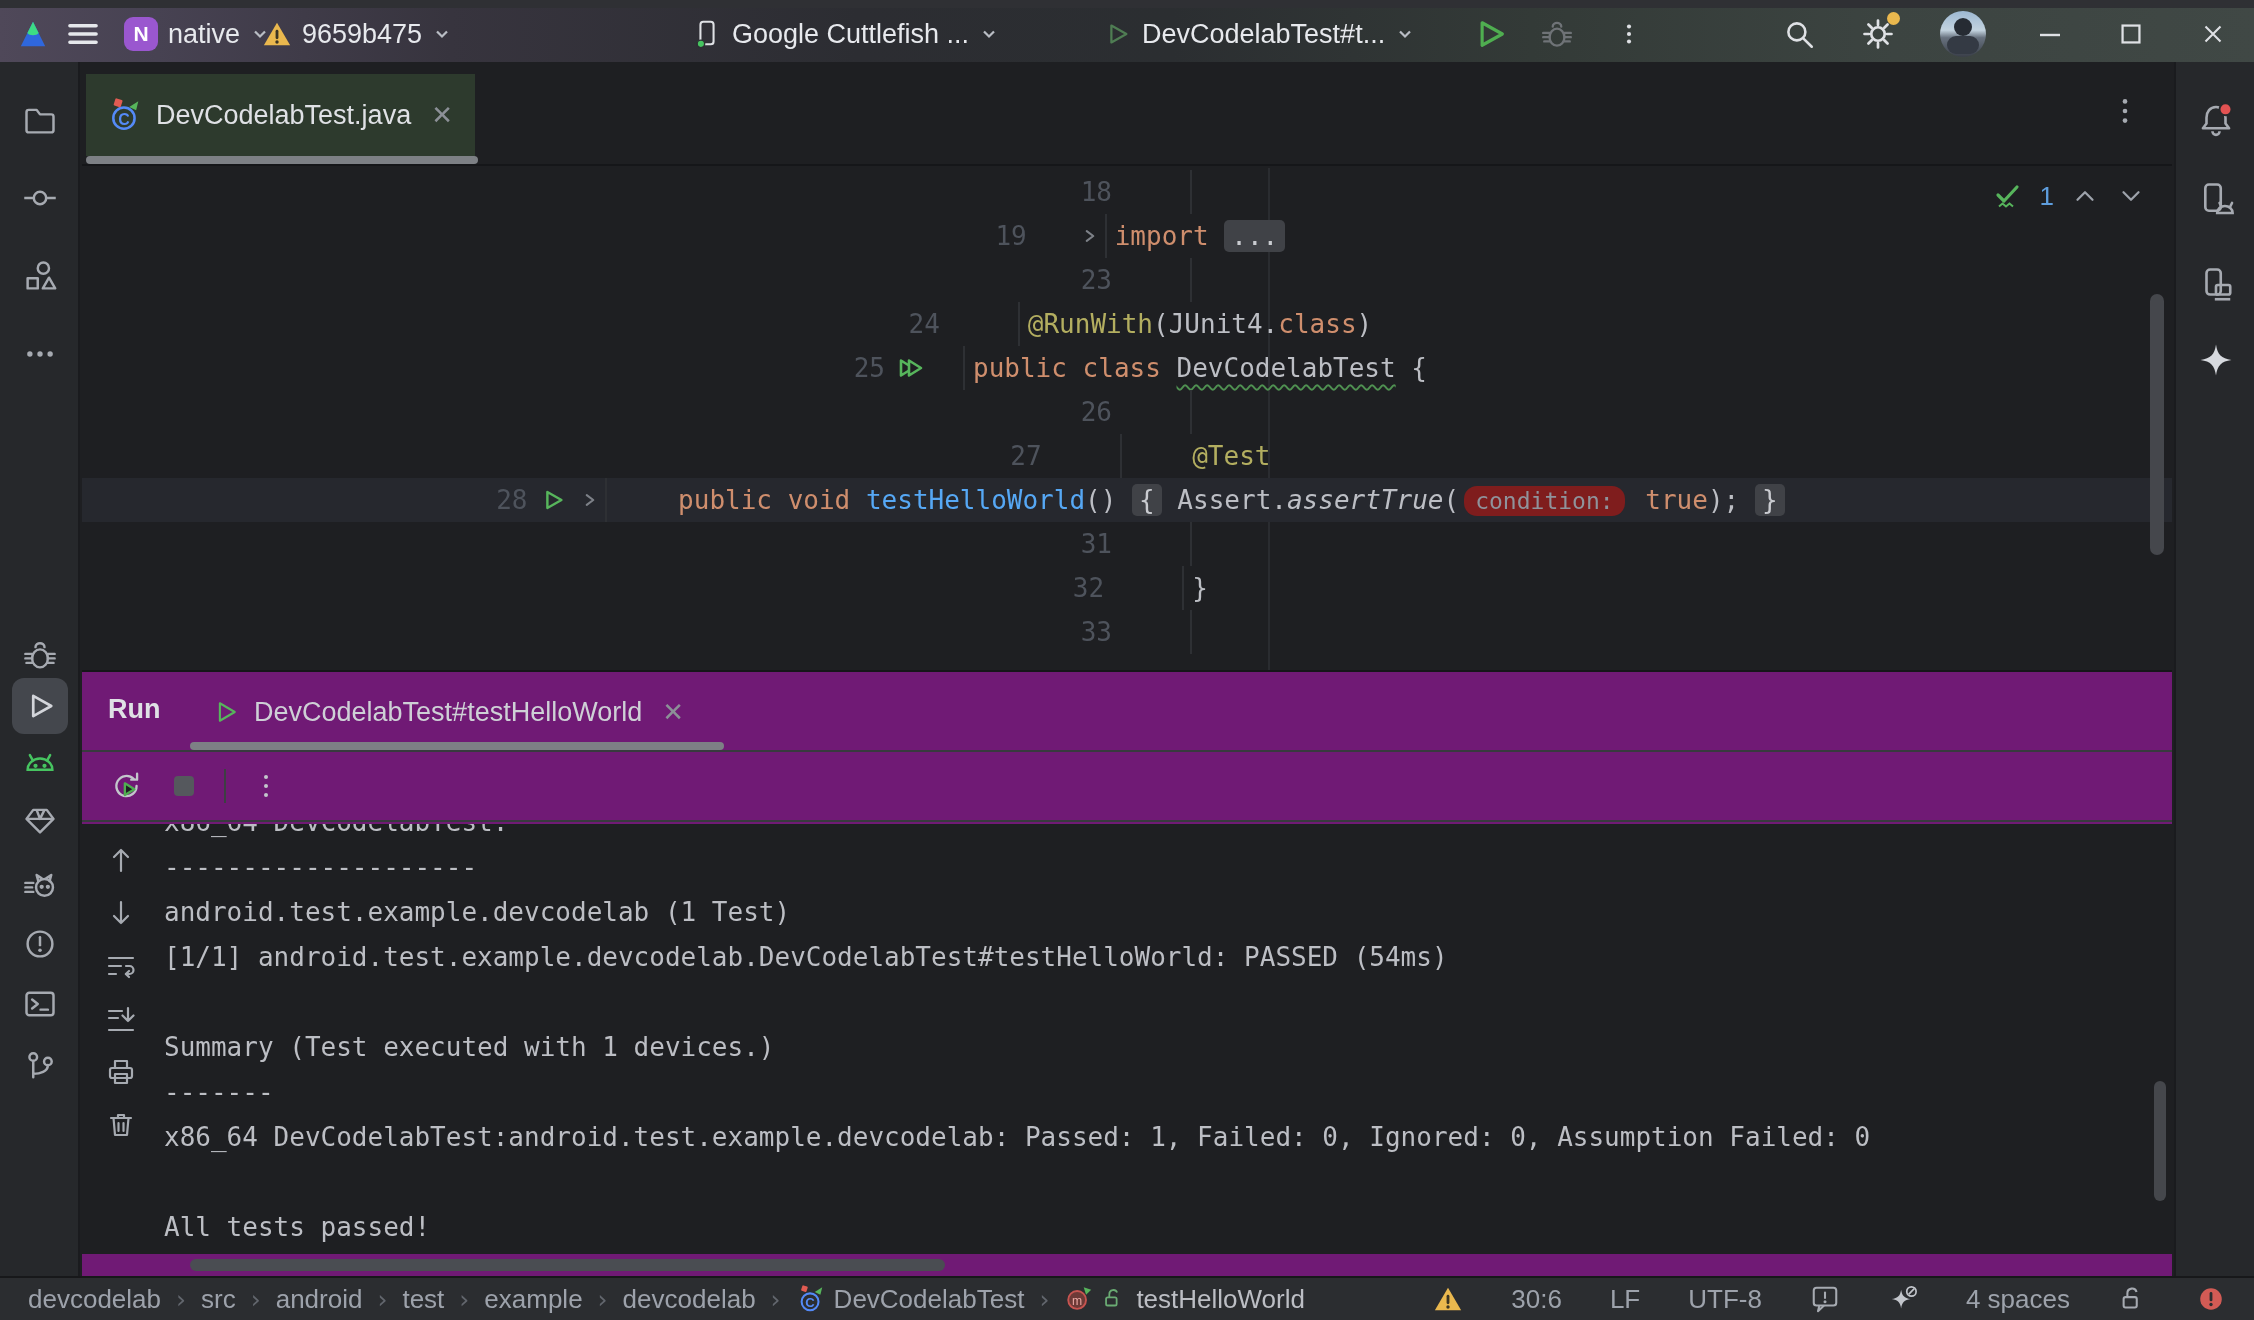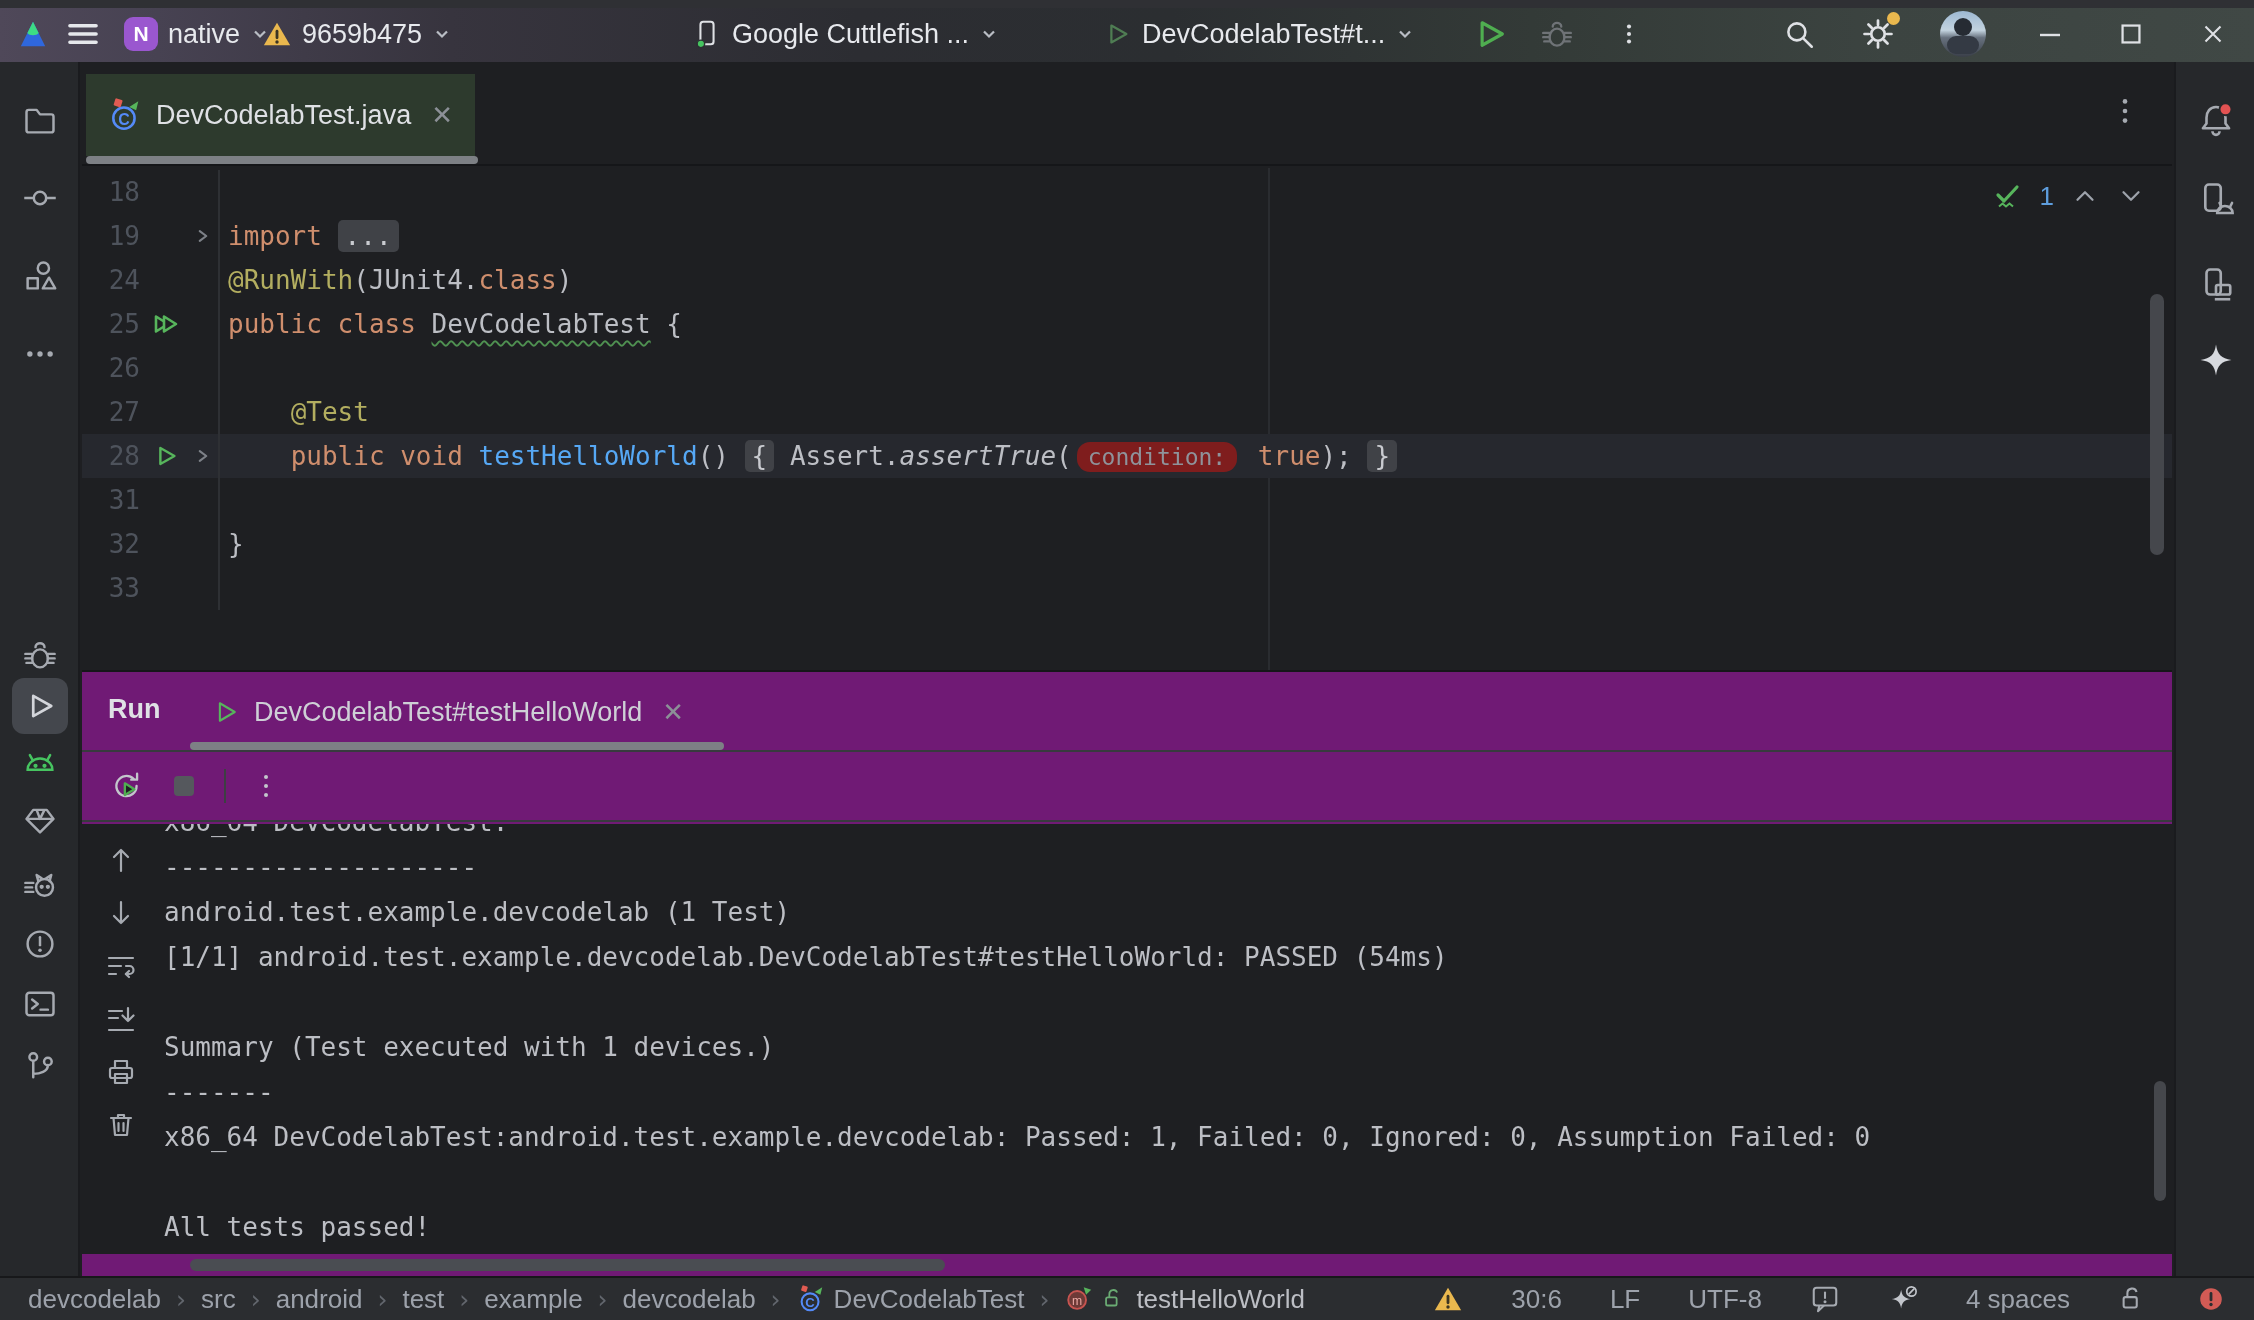--- a/index.html
+++ b/index.html
@@ -35,21 +35,21 @@
   .tabbar{position:absolute;top:0;left:0;right:0;height:104px;border-bottom:2px solid #151619;}
   .tab{position:absolute;left:4px;top:12px;height:82px;background:#2d3a2d;display:flex;
     align-items:center;gap:14px;padding:0 22px;font-size:27px;color:#dfe1e5;}
   .tab-underline{position:absolute;left:4px;top:94px;width:392px;height:8px;background:#7d8085;border-radius:4px;}
   .tab-close{color:#8c9097;font-size:26px;margin-left:6px;}
   .tabbar-more{position:absolute;right:30px;top:32px;}
 
   
   .editor{position:absolute;top:106px;left:0;right:0;height:502px;overflow:hidden;}
   .elines{padding-top:2px;position:relative;}
-  .eline{display:flex;align-items:stretch;height:44px;}
+  .eline{display:flex;align-items:stretch;height:44px;justify-content:center;}
   .eline.cur{background:#26282e;}
   .ln{width:62px;text-align:right;padding-right:4px;font-family:"DejaVu Sans Mono",monospace;
     font-size:26px;line-height:44px;color:#4e535c;}
   .grun{width:44px;display:flex;align-items:center;justify-content:center;}
   .gfold{width:32px;display:flex;align-items:center;justify-content:center;border-right:2px solid #2e3034;}
   .ecode{padding-left:8px;font-family:"DejaVu Sans Mono",monospace;font-size:26px;line-height:44px;white-space:pre;}
   .pl{color:#bcbec4;} .kw{color:#cf8e6d;} .ann{color:#b3ae60;} .meth{color:#56a8f5;}
   .it{color:#bcbec4;font-style:italic;}
   .err{text-decoration:underline wavy #4f9151;text-decoration-thickness:2px;text-underline-offset:7px;}
   .fold{background:#404247;border-radius:5px;padding:1px 7px;color:#c9cbd0;}
@@ -344,20 +344,26 @@
           </div>
           <div class="eline">
             <span class="ln">19</span>
             <span class="grun"></span>
             <span class="gfold">
               <svg viewBox="0 0 32 32" width="26" height="26">
                 <path d="M12 10l8 6-8 6" fill="none" stroke="#7d8188" stroke-width="2.6" stroke-linecap="round" stroke-linejoin="round"></path>
               </svg>
             </span>
             <span class="ecode"><span class="kw">import</span><span class="pl"> </span><span class="fold">...</span></span>
+          </div>
+          <div class="eline">
+            <span class="ln">23</span>
+            <span class="grun"></span>
+            <span class="gfold"></span>
+            <span class="ecode"></span>
           </div>
           <div class="eline">
             <span class="ln">24</span>
             <span class="grun"></span>
             <span class="gfold"></span>
             <span class="ecode"><span class="ann">@RunWith</span><span class="pl">(JUnit4.</span><span class="kw">class</span><span class="pl">)</span></span>
           </div>
           <div class="eline">
             <span class="ln">25</span>
             <span class="grun">

